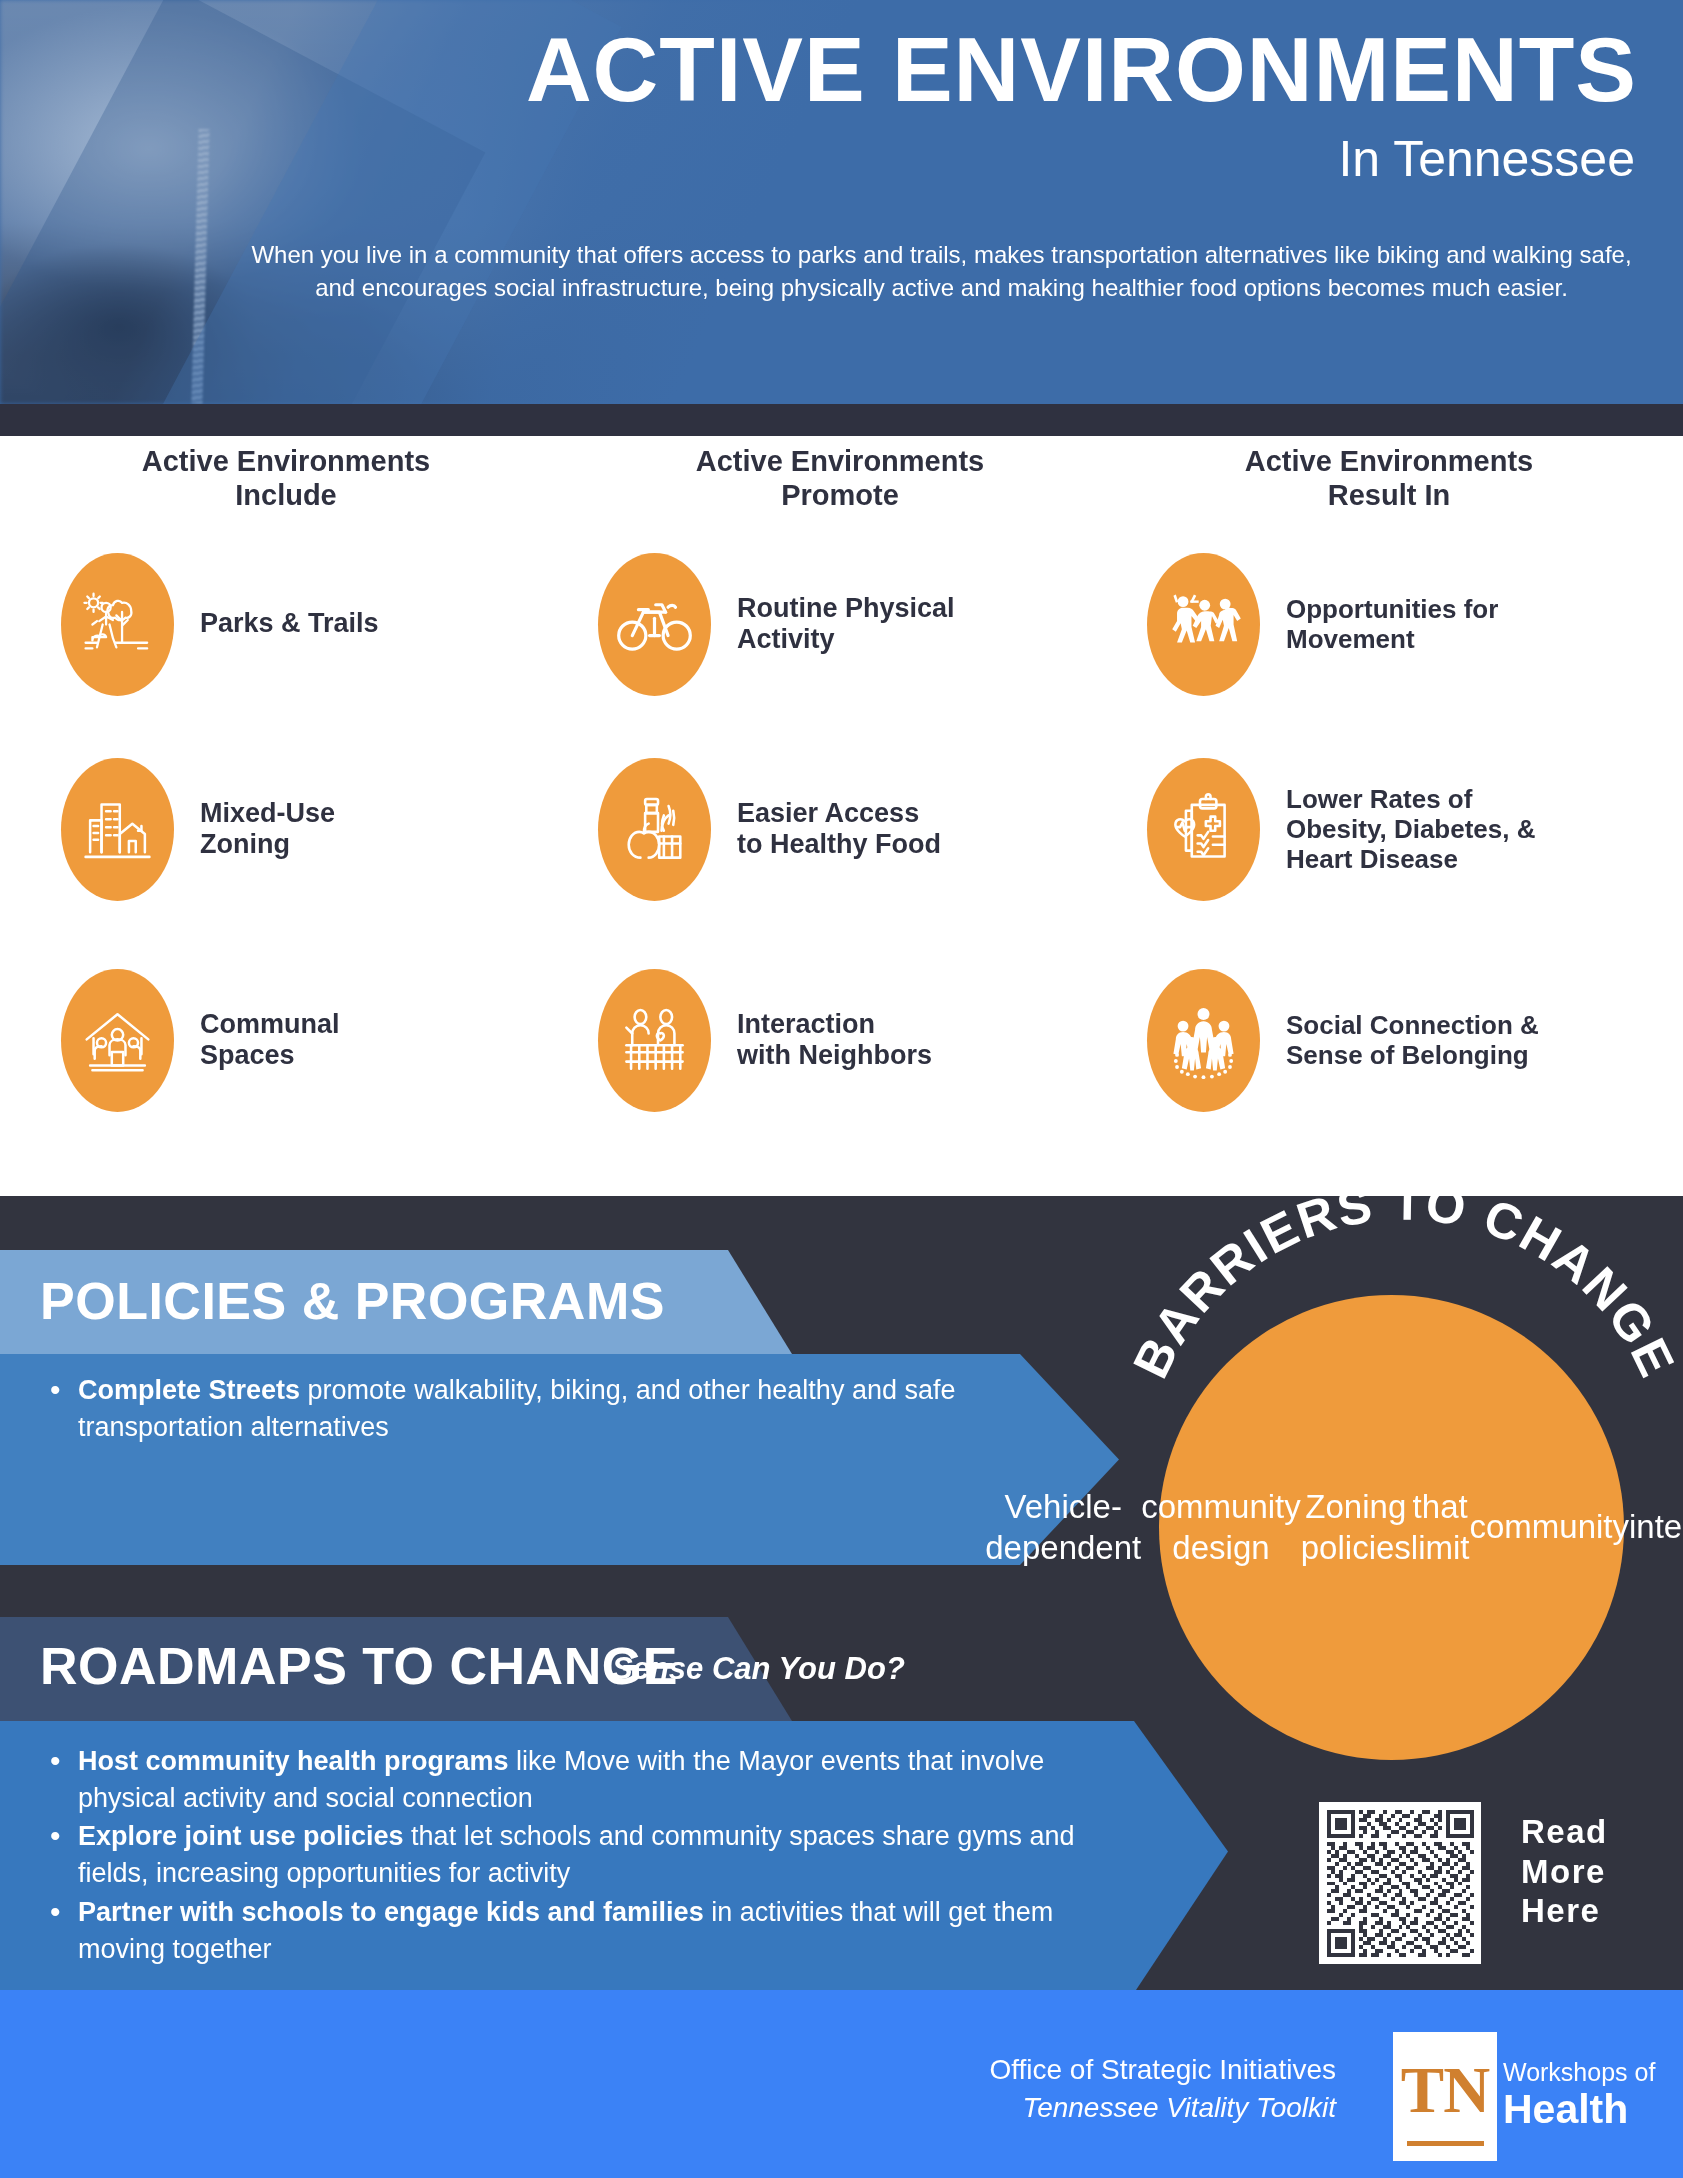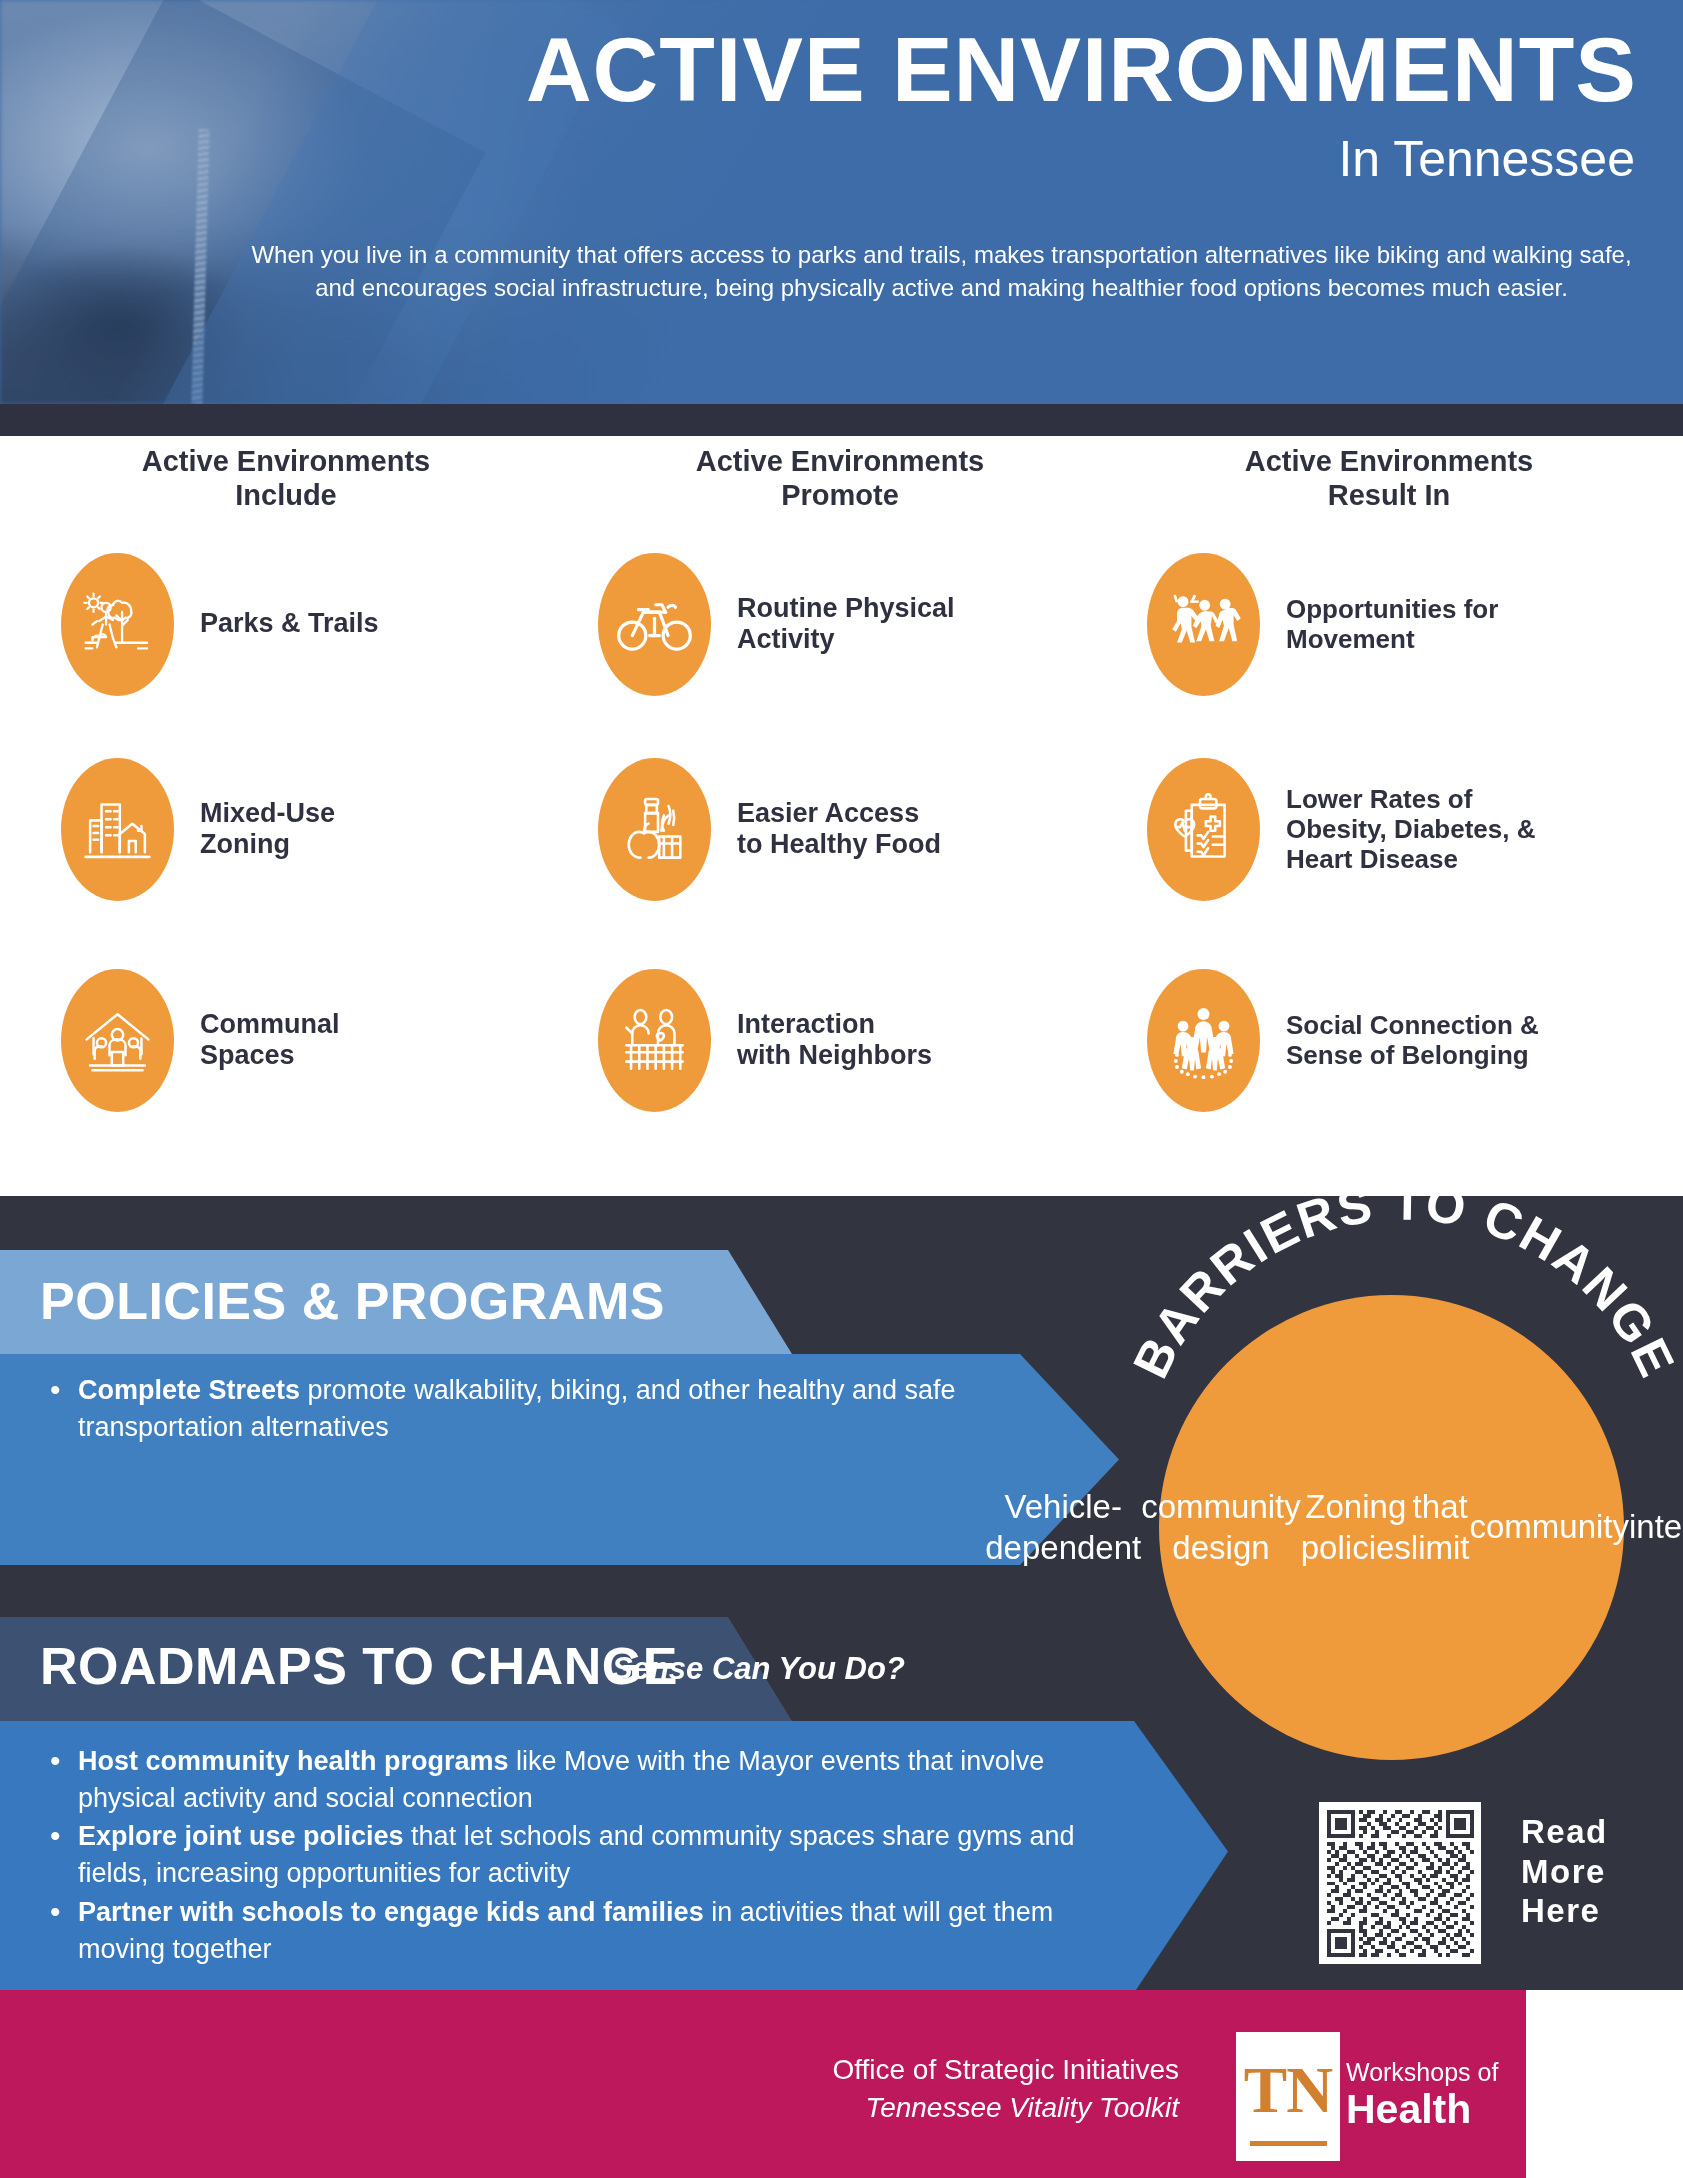--- a/index.html
+++ b/index.html
@@ -160,21 +160,21 @@
   
   .qr-box{ position:absolute; left:1319px; top:606px; width:162px; height:162px; background:#fff; padding:8px; }
   .qr-box svg{ display:block; }
   .readmore{
     position:absolute; left:1521px; top:616px; color:#fff;
     font-size:33px; font-weight:700; line-height:1.2; letter-spacing:1.5px;
   }
 
   
   .footer{
-    position:absolute; left:0; top:1990px; width:1526px; height:188px; background:#be185d;
+    position:absolute; left:0; top:1990px; width:1683px; height:188px; background:#3b82f6;
   }
   .foot-txt{
     position:absolute; right:347px; top:61px; text-align:right; color:#fff;
     font-size:28px; line-height:1.35;
   }
   .foot-txt .it{ font-style:italic; }
   .tn-logo{
     position:absolute; right:186px; top:42px; width:104px; height:129px; background:#fff;
     display:flex; flex-direction:column; align-items:center; justify-content:flex-start;
   }

